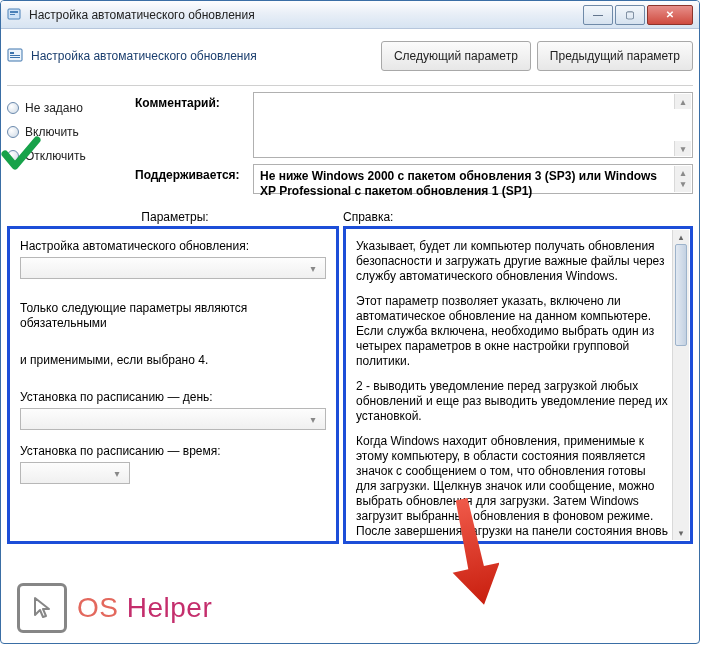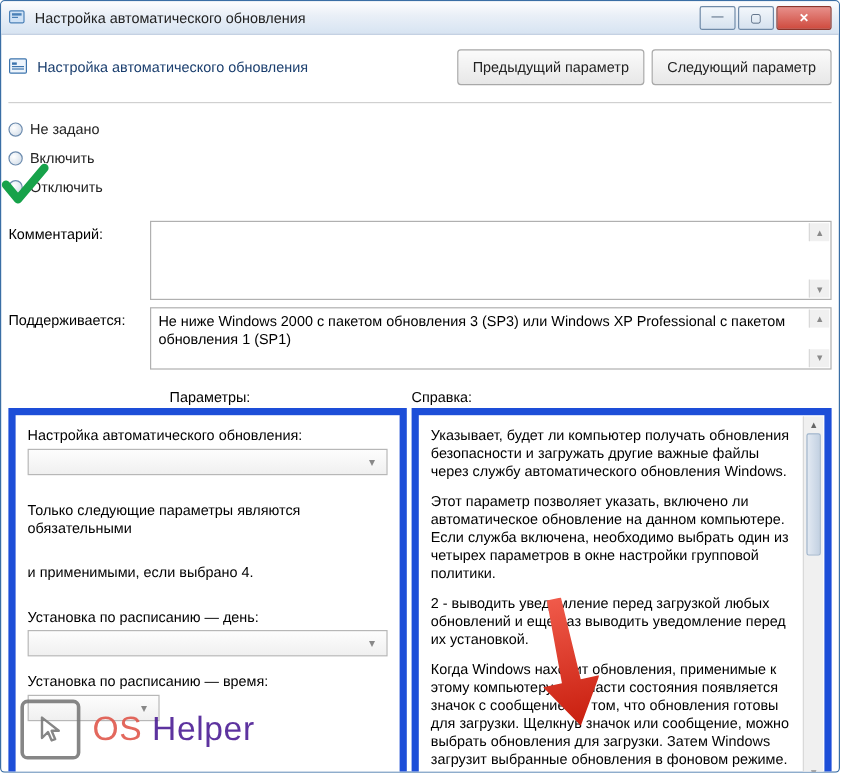--- a/index.html
+++ b/index.html
@@ -104,21 +104,20 @@
     background: #d0d0d0;
     margin-bottom: 6px;
   }
 
   
   .config-row {
     display: flex;
     gap: 16px;
     margin-bottom: 16px;
     position: relative;
-    flex-direction: column;
   }
   .radio-col {
     width: 112px;
     padding-top: 4px;
     position: relative;
   }
   .radio-opt {
     display: flex;
     align-items: center;
     gap: 6px;
@@ -133,40 +132,41 @@
     background: radial-gradient(circle at 35% 35%, #fff, #cdd9e6);
     box-sizing: border-box;
     position: relative;
   }
 
   .right-col {
     flex: 1;
     display: flex;
     flex-direction: column;
     gap: 6px;
+    font-weight: bold;
   }
   .field-row {
     display: flex;
     gap: 6px;
   }
   .field-label {
     width: 112px;
     padding-top: 4px;
     font-size: 12px;
   }
   .textarea {
     flex: 1;
     height: 64px;
     border: 1px solid #b0b0b0;
     background: #fff;
     position: relative;
   }
   .supported-box {
     flex: 1;
-    height: 52px;
+    height: 30px;
     border: 1px solid #b0b0b0;
     background: #fff;
     padding: 4px 26px 4px 6px;
     font-size: 12px;
     line-height: 15px;
     position: relative;
     box-sizing: border-box;
   }
   .scroll-handle {
     position: absolute;
@@ -189,21 +189,21 @@
   }
   .section-labels > div {
     font-size: 12px;
   }
   .split {
     display: flex;
     gap: 4px;
     height: 318px;
   }
   .panel {
-    border: 6px solid #1d4ed8;
+    border: 3px solid #1d4ed8;
     background: #fff;
     box-sizing: border-box;
     overflow: hidden;
     position: relative;
   }
   .panel.left {
     width: 332px;
     padding: 10px 10px;
   }
   .panel.right {
@@ -320,21 +320,21 @@
     border-radius: 6px;
     display:flex;align-items:center;justify-content:center;
   }
   .watermark-text {
     font-family: "Segoe UI", sans-serif;
     font-size: 28px;
     font-weight: 300;
     letter-spacing: 0.5px;
   }
   .watermark-text .os { color:#e0584c; font-weight: 400; }
-  .watermark-text .helper { color:#4c1d95; }
+  .watermark-text .helper { color:#be185d; }
 
   p { margin: 0 0 10px 0; }
 </style>
 </head>
 <body>
 
 <div class="window">
 
   <div class="titlebar">
     <span class="icon">
@@ -358,22 +358,22 @@
       <span class="icon">
         <svg width="18" height="18" viewBox="0 0 18 18">
           <rect x="1" y="2" width="14" height="12" rx="1" fill="#eef5fc" stroke="#3d74ad"></rect>
           <rect x="3" y="5" width="4" height="2" fill="#3d74ad"></rect>
           <rect x="3" y="8" width="10" height="1" fill="#3d74ad"></rect>
           <rect x="3" y="10" width="10" height="1" fill="#3d74ad"></rect>
         </svg>
       </span>
       <span class="top-strip-title">Настройка автоматического обновления</span>
       <span class="spacer"></span>
+      <div class="nav-btn">Следующий параметр</div>
       <div class="nav-btn">Предыдущий параметр</div>
-      <div class="nav-btn">Следующий параметр</div>
     </div>
     <div class="divider"></div>
 
     <div class="config-row">
 
       <div class="radio-col">
         <div class="radio-opt">
           <span class="radio-dot"></span>
           <span>Не задано</span>
         </div>

